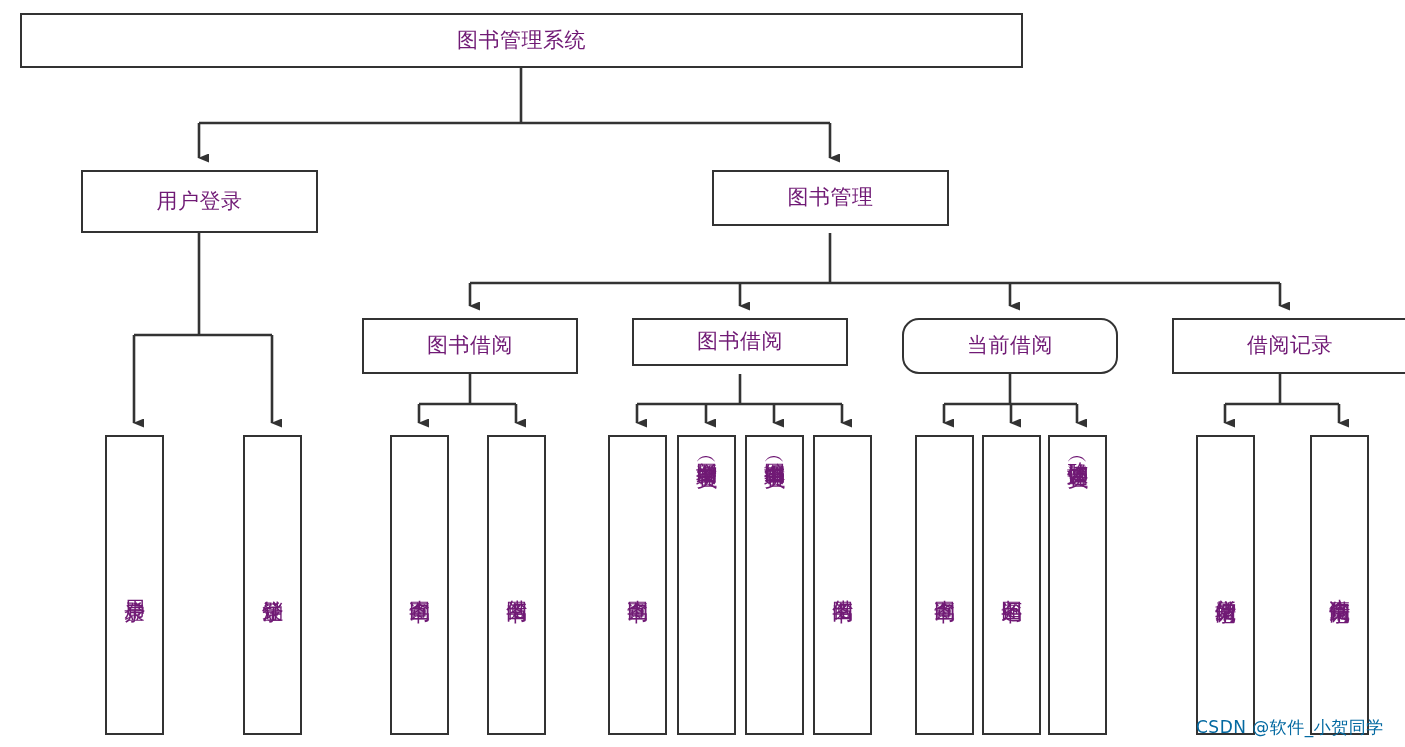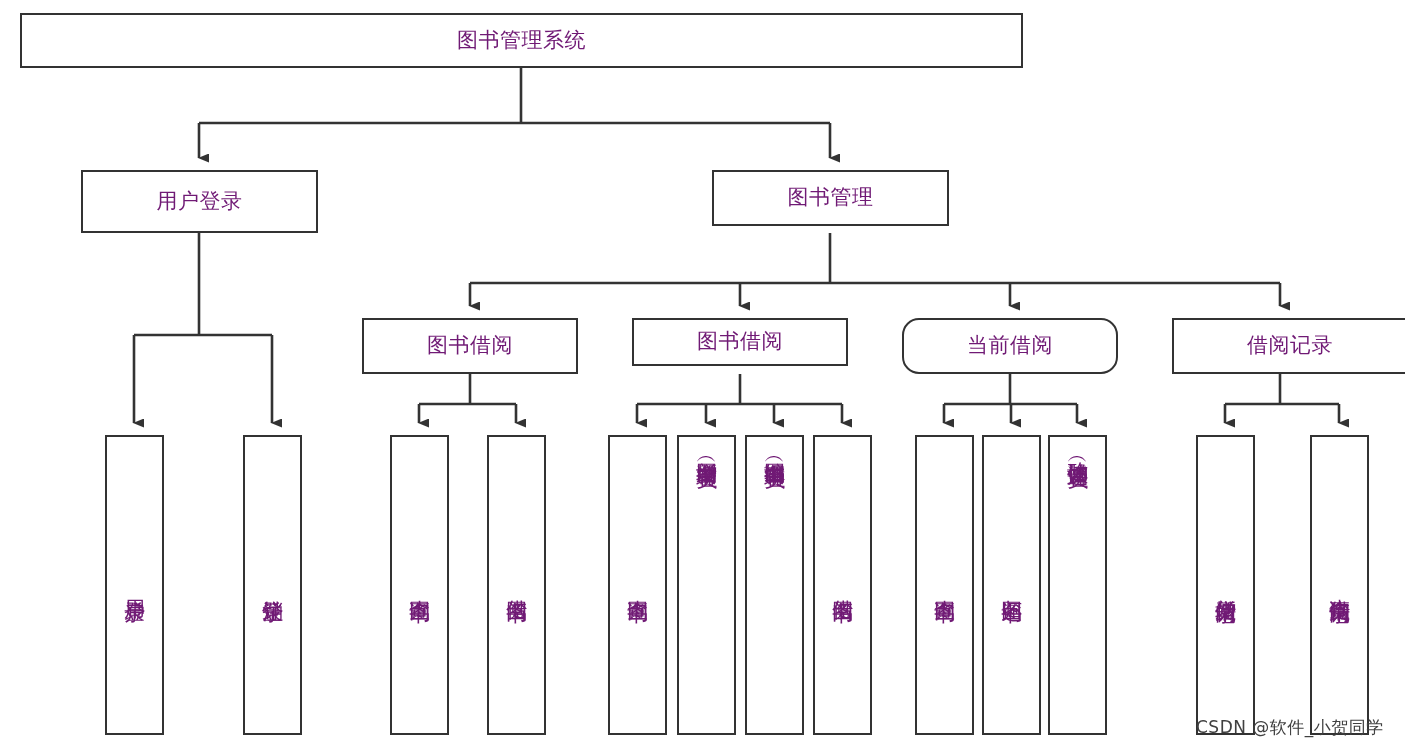--- a/index.html
+++ b/index.html
@@ -52,21 +52,21 @@
     justify-content: center;
     text-align: center;
   }
   .node-v.top-align {
     justify-content: flex-start;
     padding-top: 8px;
   }
   .watermark {
     position: absolute;
     font-size: 17px;
-    color: #404040;
+    color: #0369a1;
     white-space: nowrap;
     letter-spacing: 0.5px;
   }
 </style>
 </head>
 <body>
 
 <div id="canvas">
 
   <svg id="edges" viewBox="0 0 1405 747" xmlns="http://www.w3.org/2000/svg">

